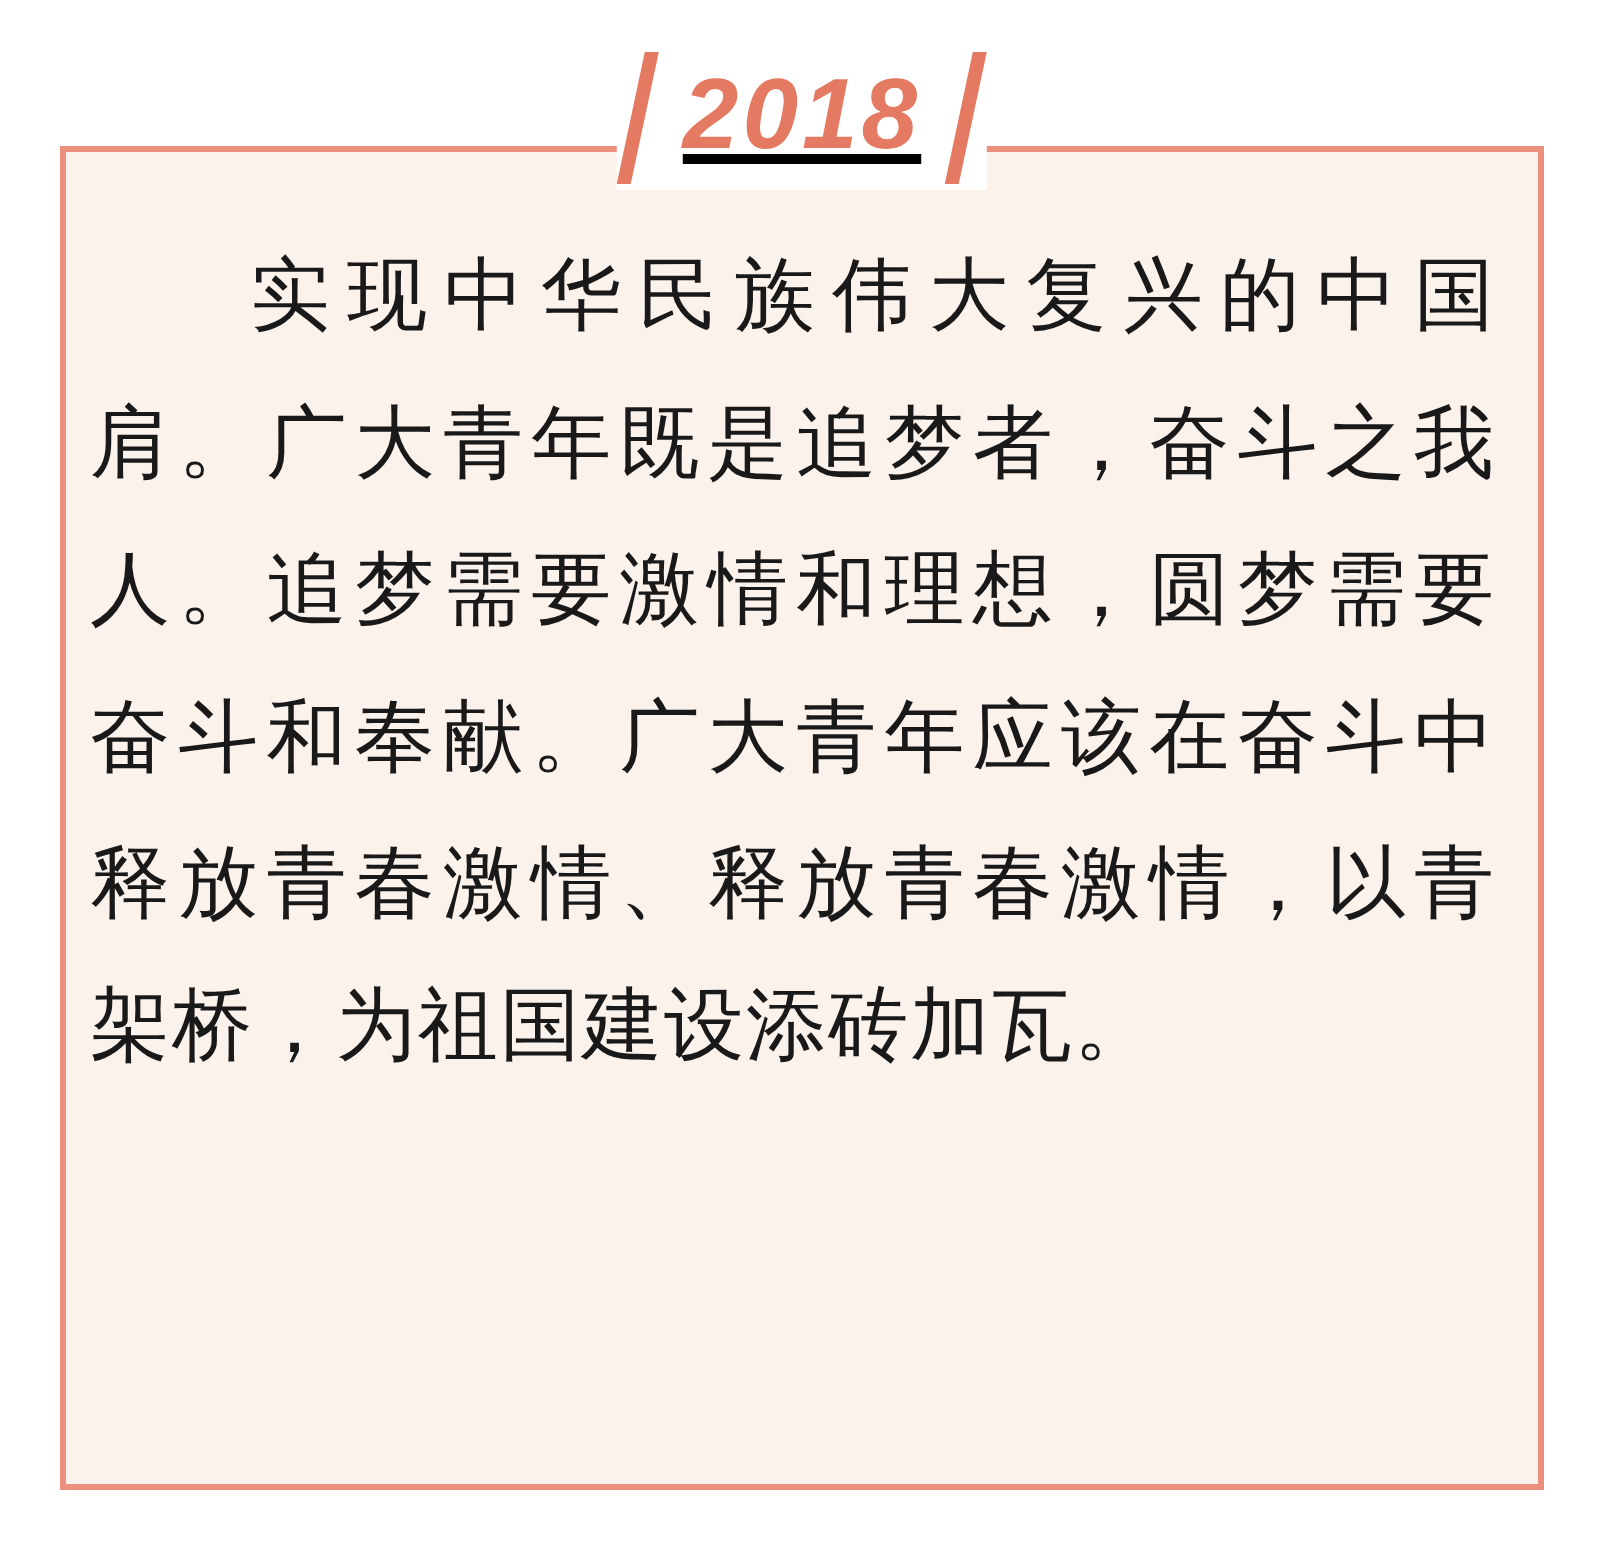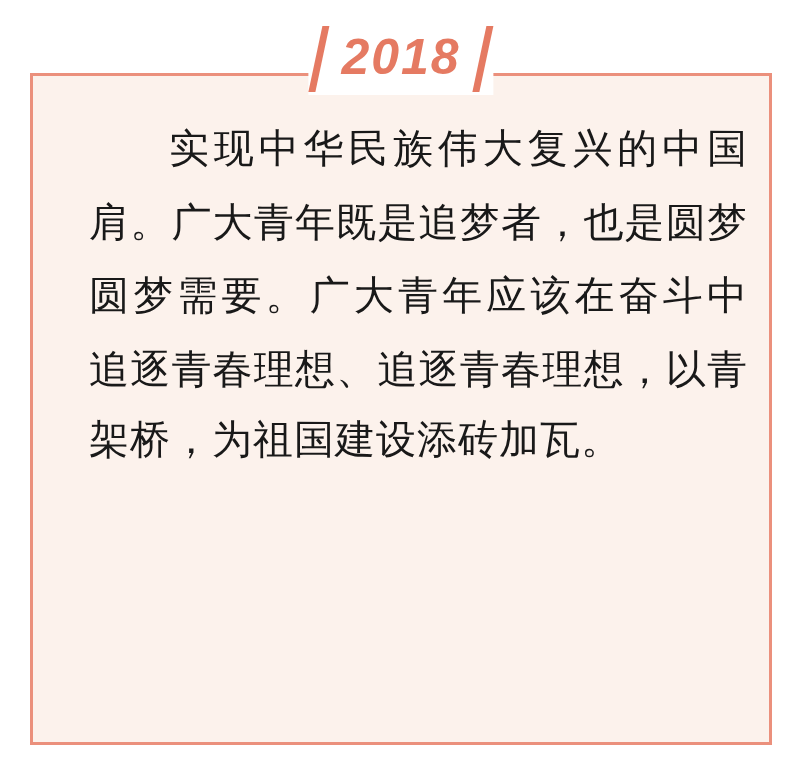--- a/index.html
+++ b/index.html
@@ -29,20 +29,21 @@
     position: absolute;
     top: -53px;
     left: 50%;
     transform: translateX(-50%);
     height: 72px;
     background: #ffffff;
     display: flex;
     align-items: center;
     gap: 19px;
     padding: 0 7px;
+    text-decoration: underline;
   }
   .year-bar {
     width: 7px;
     height: 66px;
     background: var(--accent, #e57a62);
     transform: skewX(-12deg);
     flex: 0 0 auto;
   }
   .year-label {
     color: var(--accent, #e57a62);
@@ -57,21 +58,20 @@
     color: var(--text-color, #191919);
     font-size: 40px;
   }
   .quote-line {
     line-height: 73.5px;
     height: 73.5px;
     text-align: justify;
     text-align-last: justify;
     text-justify: inter-character;
     white-space: nowrap;
-    margin-left: 44px;
   }
   .quote-line.first-line {
     text-indent: 2em;
   }
   .quote-line.last-line {
     text-align-last: left;
     letter-spacing: 1px;
     font-family: Liberation Mono, monospace;
   }
 </style>
@@ -79,18 +79,19 @@
 <body>
 
 <div class="quote-card">
   <div class="year-header">
     <span class="year-bar"></span>
     <span class="year-label">2018</span>
     <span class="year-bar"></span>
   </div>
   <div class="quote-body">
     <div class="quote-line first-line">实现中华民族伟大复兴的中国</div>
-    <div class="quote-line">肩。广大青年既是追梦者，也是圆梦</div>
-    <div class="quote-line">圆梦需要。广大青年应该在奋斗中</div>
-    <div class="quote-line">追逐青春理想、追逐青春理想，以青</div>
+    <div class="quote-line">肩。广大青年既是追梦者，奋斗之我</div>
+    <div class="quote-line">人。追梦需要激情和理想，圆梦需要</div>
+    <div class="quote-line">奋斗和奉献。广大青年应该在奋斗中</div>
+    <div class="quote-line">释放青春激情、释放青春激情，以青</div>
     <div class="quote-line last-line">架桥，为祖国建设添砖加瓦。</div>
   </div>
 </div>
 
 </body></html>

